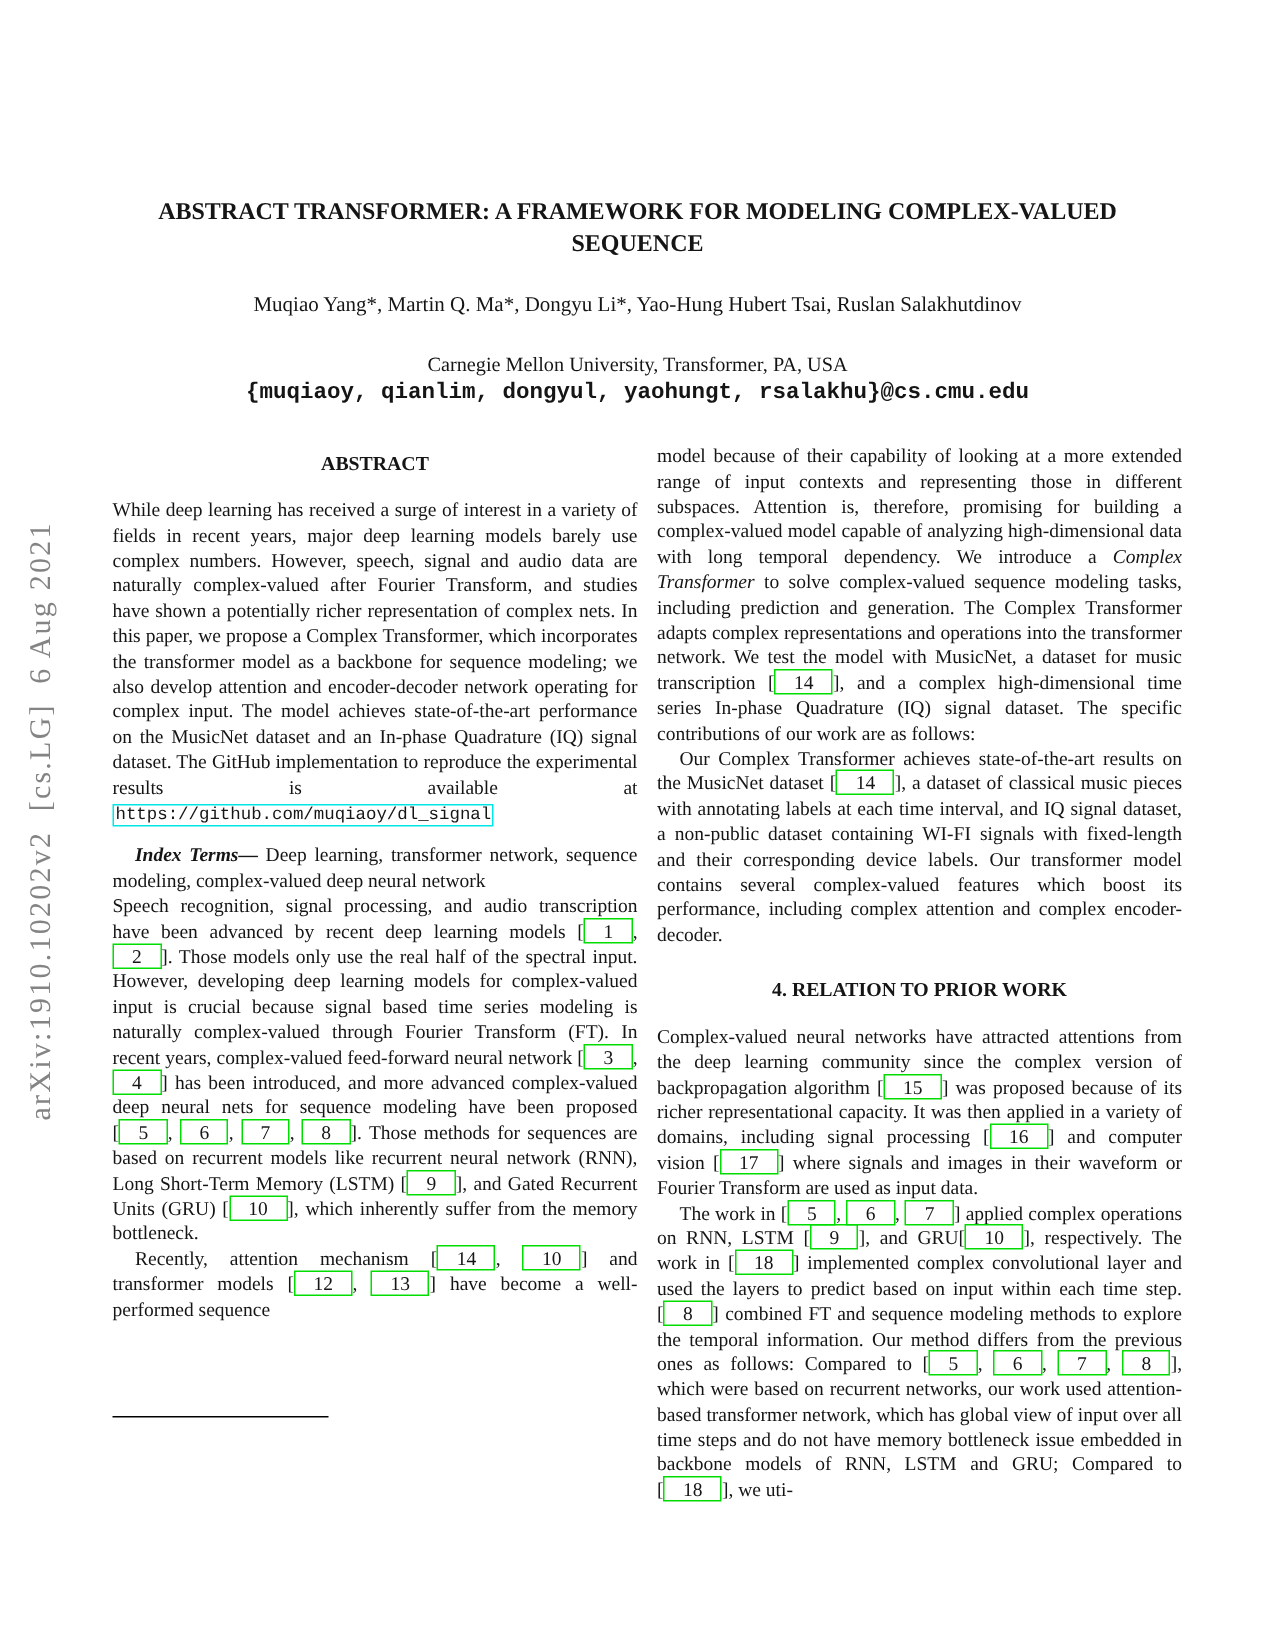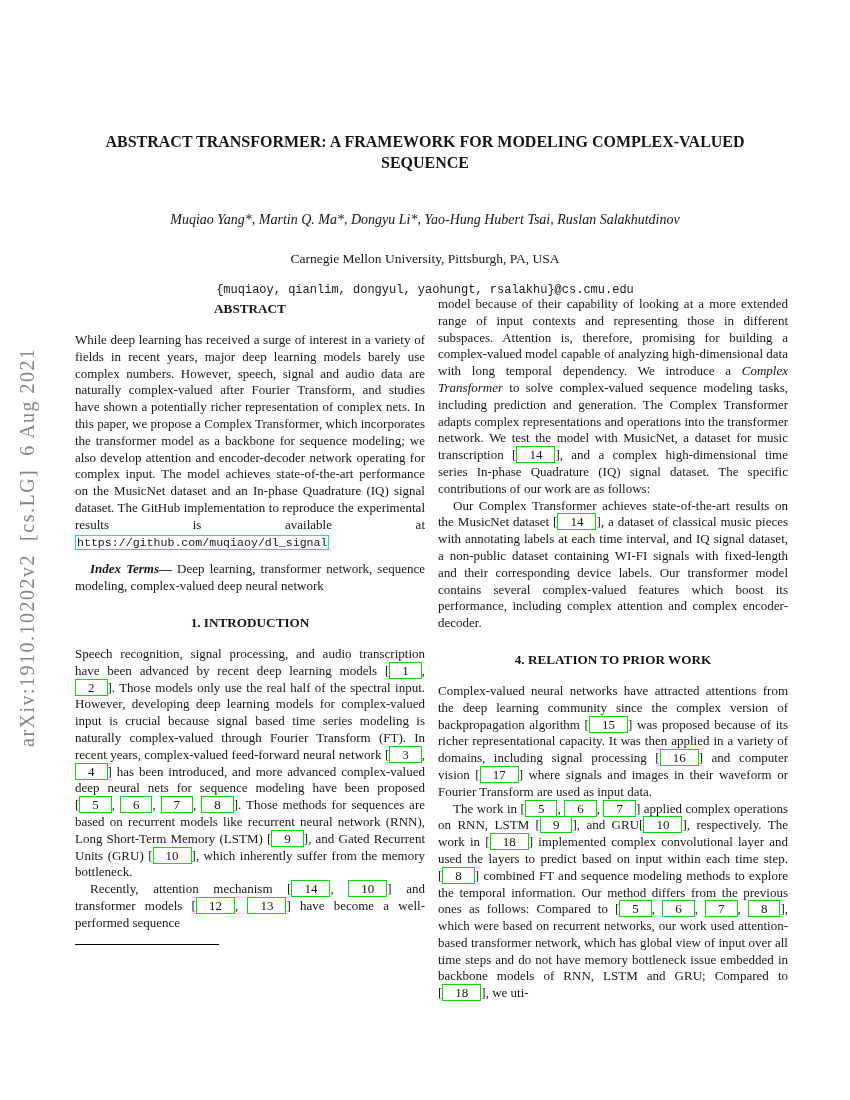--- a/index.html
+++ b/index.html
@@ -34,32 +34,32 @@
     text-align: center;
   }
   .title {
     font-size: 16px;
     font-weight: 700;
     line-height: 1.34;
     margin: 0 auto;
     max-width: 714px;
   }
   .authors {
-    margin-top: 38px;
-    font-style: italic;
+    margin-top: 22px;
     font-size: 14px;
   }
   .affiliation {
     margin-top: 23px;
     font-size: 13.5px;
   }
   .email {
-    margin-top: 16px;
+    margin-top: 2px;
     font-family: "Liberation Mono", monospace;
-    font-size: 12px;
+    font-size: 15px;
+    font-weight: bold;
   }
   .columns {
     position: absolute;
     top: 296px;
     left: 75px;
     width: 713px;
     display: flex;
     gap: 13px;
   }
   .col { width: 350px; }
@@ -113,30 +113,29 @@
 </style>
 </head>
 <body>
 
 <div class="page">
   <div class="stamp">arXiv:1910.10202v2  [cs.LG]  6 Aug 2021</div>
 
   <div class="header">
     <div class="title">ABSTRACT TRANSFORMER: A FRAMEWORK FOR MODELING COMPLEX-VALUED SEQUENCE</div>
     <div class="authors">Muqiao Yang*, Martin Q. Ma*, Dongyu Li*, Yao-Hung Hubert Tsai, Ruslan Salakhutdinov</div>
-    <div class="affiliation">Carnegie Mellon University, Pittsburgh, PA, USA</div>
+    <div class="affiliation">Carnegie Mellon University, Transformer, PA, USA</div>
     <div class="email">{muqiaoy, qianlim, dongyul, yaohungt, rsalakhu}@cs.cmu.edu</div>
   </div>
 
   <div class="columns">
     <div class="col" id="col-left">
         <div class="heading">ABSTRACT</div>
         <div class="para">While deep learning has received a surge of interest in a variety of fields in recent years, major deep learning models barely use complex numbers. However, speech, signal and audio data are naturally complex-valued after Fourier Transform, and studies have shown a potentially richer representation of complex nets. In this paper, we propose a Complex Transformer, which incorporates the transformer model as a backbone for sequence modeling; we also develop attention and encoder-decoder network operating for complex input. The model achieves state-of-the-art performance on the MusicNet dataset and an In-phase Quadrature (IQ) signal dataset. The GitHub implementation to reproduce the experimental results is available at <span class="urllink">https://github.com/muqiaoy/dl_signal</span></div>
         <div class="para indent" style="margin-top: 10px;"><span class="bi">Index Terms—</span> Deep learning, transformer network, sequence modeling, complex-valued deep neural network</div>
-        <div class="heading">1.  INTRODUCTION</div>
         <div class="para">Speech recognition, signal processing, and audio transcription have been advanced by recent deep learning models [<span class="cite">1</span>, <span class="cite">2</span>]. Those models only use the real half of the spectral input. However, developing deep learning models for complex-valued input is crucial because signal based time series modeling is naturally complex-valued through Fourier Transform (FT). In recent years, complex-valued feed-forward neural network [<span class="cite">3</span>, <span class="cite">4</span>] has been introduced, and more advanced complex-valued deep neural nets for sequence modeling have been proposed [<span class="cite">5</span>, <span class="cite">6</span>, <span class="cite">7</span>, <span class="cite">8</span>]. Those methods for sequences are based on recurrent models like recurrent neural network (RNN), Long Short-Term Memory (LSTM) [<span class="cite">9</span>], and Gated Recurrent Units (GRU) [<span class="cite">10</span>], which inherently suffer from the memory bottleneck.</div>
         <div class="para indent">Recently, attention mechanism [<span class="cite">14</span>, <span class="cite">10</span>] and transformer models [<span class="cite">12</span>, <span class="cite">13</span>] have become a well-performed sequence</div>
       </div>
     <div class="col" id="col-right">
         <div class="para">model because of their capability of looking at a more extended range of input contexts and representing those in different subspaces. Attention is, therefore, promising for building a complex-valued model capable of analyzing high-dimensional data with long temporal dependency. We introduce a <em>Complex Transformer</em> to solve complex-valued sequence modeling tasks, including prediction and generation. The Complex Transformer adapts complex representations and operations into the transformer network. We test the model with MusicNet, a dataset for music transcription [<span class="cite">14</span>], and a complex high-dimensional time series In-phase Quadrature (IQ) signal dataset. The specific contributions of our work are as follows:</div>
         <div class="para indent">Our Complex Transformer achieves state-of-the-art results on the MusicNet dataset [<span class="cite">14</span>], a dataset of classical music pieces with annotating labels at each time interval, and IQ signal dataset, a non-public dataset containing WI-FI signals with fixed-length and their corresponding device labels. Our transformer model contains several complex-valued features which boost its performance, including complex attention and complex encoder-decoder.</div>
         <div class="heading">4.  RELATION TO PRIOR WORK</div>
         <div class="para">Complex-valued neural networks have attracted attentions from the deep learning community since the complex version of backpropagation algorithm [<span class="cite">15</span>] was proposed because of its richer representational capacity. It was then applied in a variety of domains, including signal processing [<span class="cite">16</span>] and computer vision [<span class="cite">17</span>] where signals and images in their waveform or Fourier Transform are used as input data.</div>
         <div class="para indent">The work in [<span class="cite">5</span>, <span class="cite">6</span>, <span class="cite">7</span>] applied complex operations on RNN, LSTM [<span class="cite">9</span>], and GRU[<span class="cite">10</span>], respectively. The work in [<span class="cite">18</span>] implemented complex convolutional layer and used the layers to predict based on input within each time step.  [<span class="cite">8</span>] combined FT and sequence modeling methods to explore the temporal information. Our method differs from the previous ones as follows: Compared to [<span class="cite">5</span>, <span class="cite">6</span>, <span class="cite">7</span>, <span class="cite">8</span>], which were based on recurrent networks, our work used attention-based transformer network, which has global view of input over all time steps and do not have memory bottleneck issue embedded in backbone models of RNN, LSTM and GRU; Compared to [<span class="cite">18</span>], we uti-</div>
       </div>

